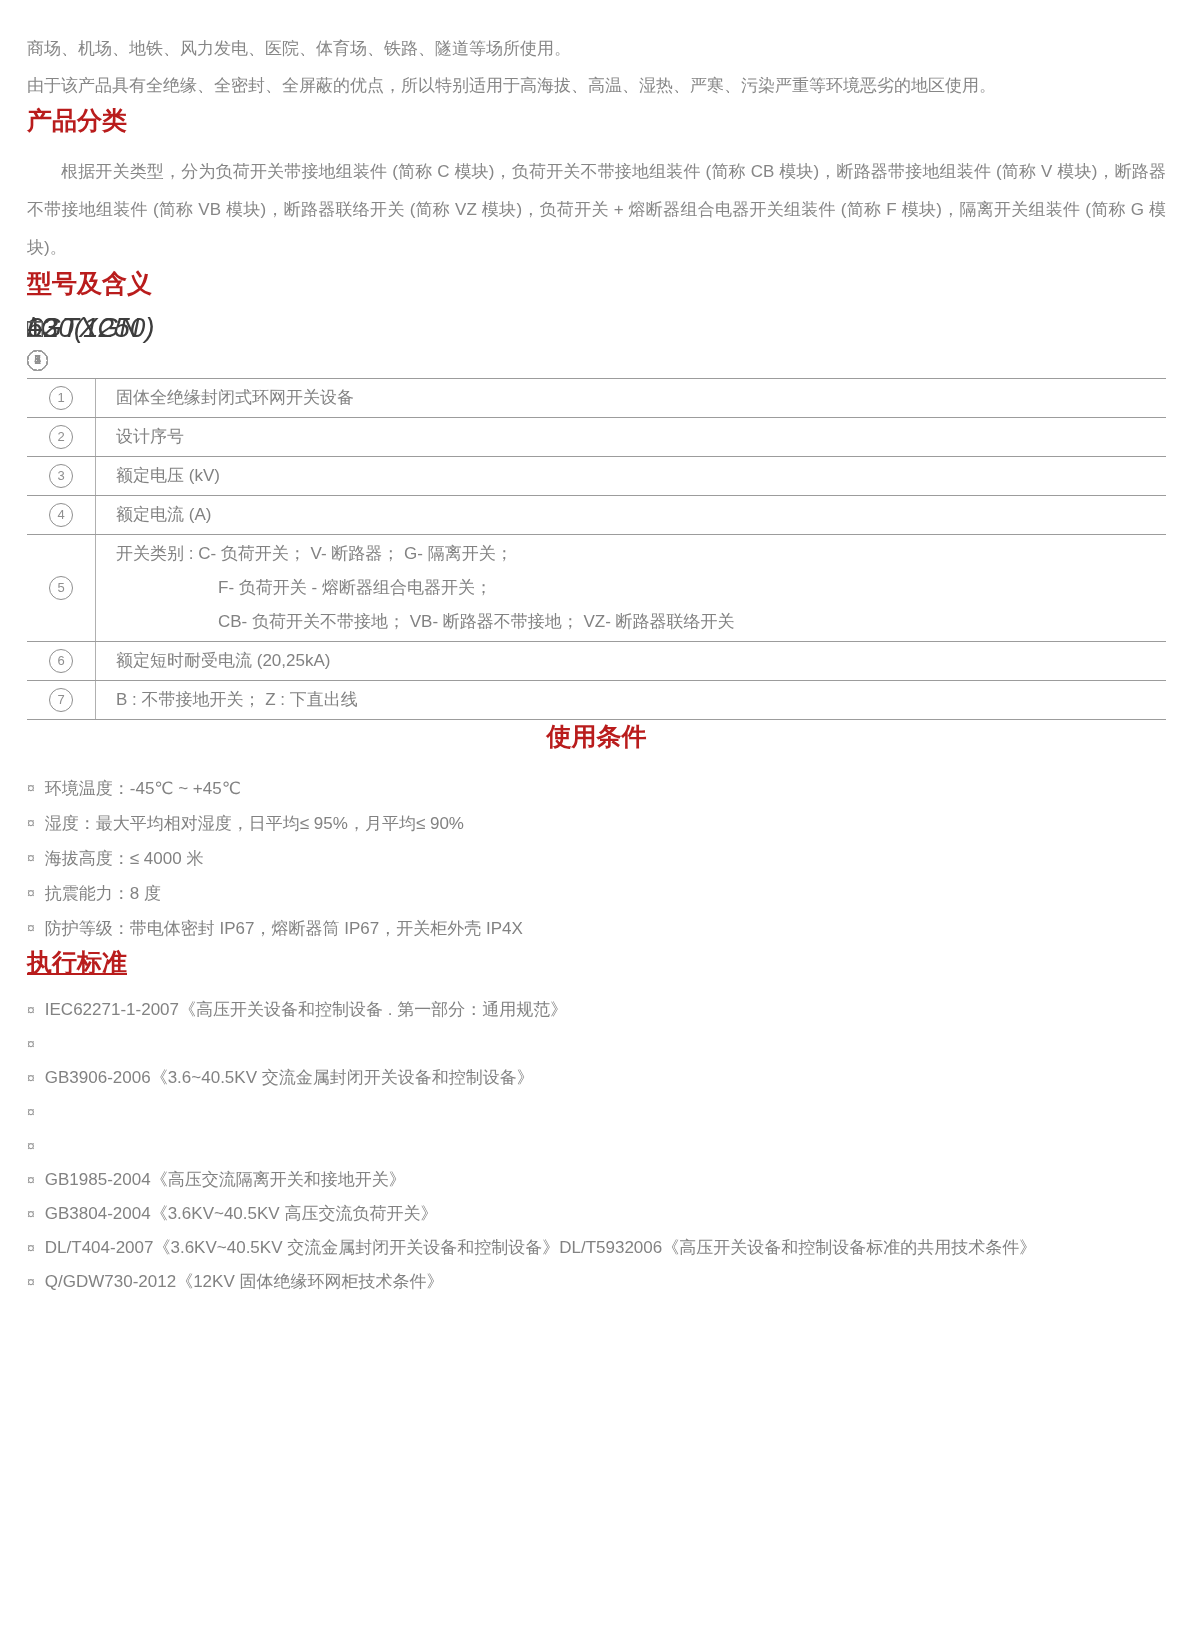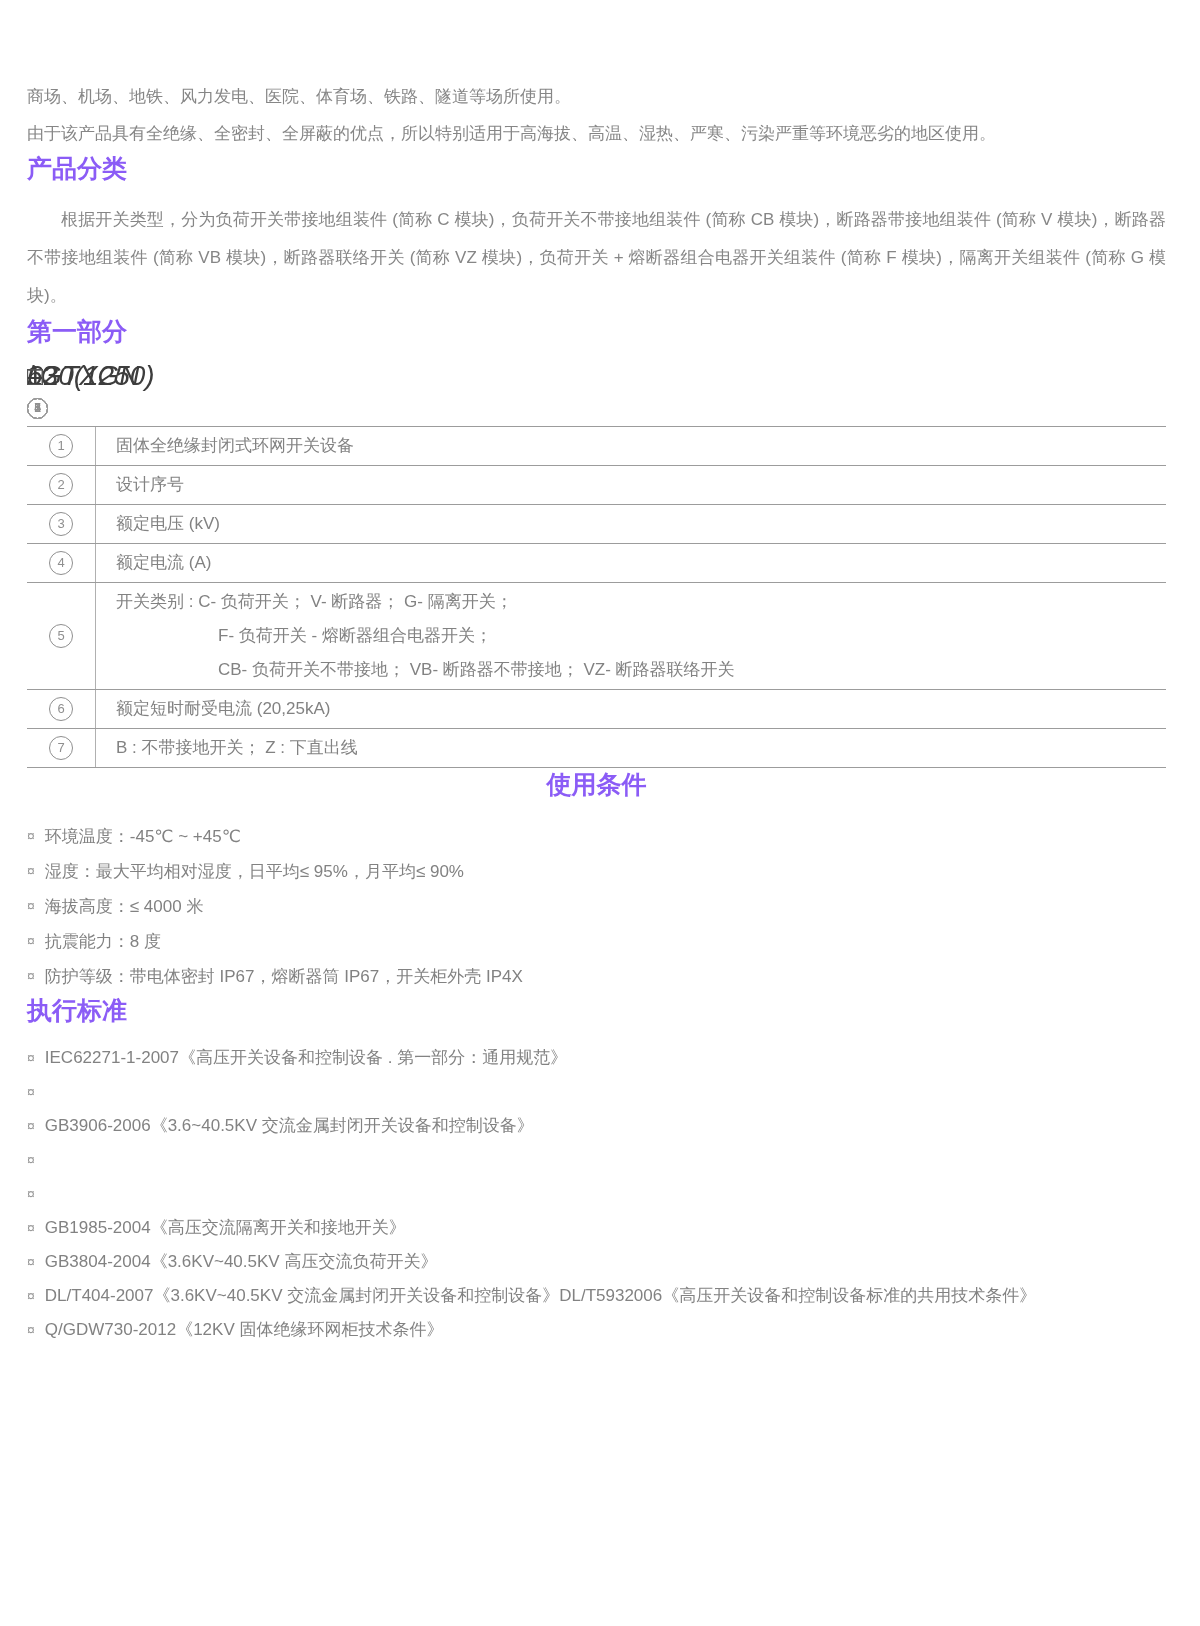--- a/index.html
+++ b/index.html
@@ -1,29 +1,29 @@
 <!DOCTYPE html>
 <html><head>
 <meta charset="utf-8">
 <style>
   html, body { margin:0; padding:0; }
   body {
     width:1200px; height:1626px; background:#ffffff; overflow:hidden;
     font-family:"Liberation Sans","DejaVu Sans",sans-serif;
     box-sizing:border-box;
   }
-  .page { padding:30px 34px 14px 27px;margin-top:48px; }
+  .page { padding:30px 34px 14px 27px; }
 
   .intro { margin:0; font-size:17px; line-height:37px; color:#868686; }
 
-  h2.sec { margin:0; font-size:25px; line-height:33px; font-weight:bold; color:#8b5cf6; }
+  h2.sec { margin:0; font-size:25px; line-height:33px; font-weight:bold; color:#b91c1c; }
   .h-class { margin-top:72px; }
   .h-model { margin-top:86px; }
   .h-cond  { margin-top:96px;text-align:center; }
-  .h-std   { margin-top:60px; }
+  .h-std   { margin-top:60px;text-decoration:underline; }
 
   .para { margin:16px 0 0 0; font-size:17px; line-height:38px; color:#868686;
           text-indent:2em; text-align:justify; }
 
   
   .model { position:relative; height:58px; margin-top:12px; }
   .ms { position:absolute; top:0; font-size:28px; color:#3d3d3d; white-space:nowrap; }
   .ms.box { font-size:26px; top:1px; color:#555555; }
   .s0{left:13px;font-style:italic;} .s1{left:103;} .s2{left:143;} .s3{left:171;} .s4{left:207;}
   .s5{left:235;font-style:italic;} .s6{left:363;} .s7{left:413;} .s8{left:451;} .s9{left:468;}
@@ -53,21 +53,21 @@
 <body>
 
 <div class="page">
 
   <p class="intro">商场、机场、地铁、风力发电、医院、体育场、铁路、隧道等场所使用。</p>
   <p class="intro">由于该产品具有全绝缘、全密封、全屏蔽的优点，所以特别适用于高海拔、高温、湿热、严寒、污染严重等环境恶劣的地区使用。</p>
 
   <h2 class="sec h-class">产品分类</h2>
   <p class="para">根据开关类型，分为负荷开关带接地组装件 (简称 C 模块)，负荷开关不带接地组装件 (简称 CB 模块)，断路器带接地组装件 (简称 V 模块)，断路器不带接地组装件 (简称 VB 模块)，断路器联络开关 (简称 VZ 模块)，负荷开关 + 熔断器组合电器开关组装件 (简称 F 模块)，隔离开关组装件 (简称 G 模块)。</p>
 
-  <h2 class="sec h-model">第一部分</h2>
+  <h2 class="sec h-model">型号及含义</h2>
 
   <div class="model">
     <span class="ms s0">GTXGN</span>
     <span class="ms box s1">□</span>
     <span class="ms s2">–</span>
     <span class="ms s3">12</span>
     <span class="ms s4">/</span>
     <span class="ms s5">630(1250)</span>
     <span class="ms box s6">□</span>
     <span class="ms box s7">□</span>

